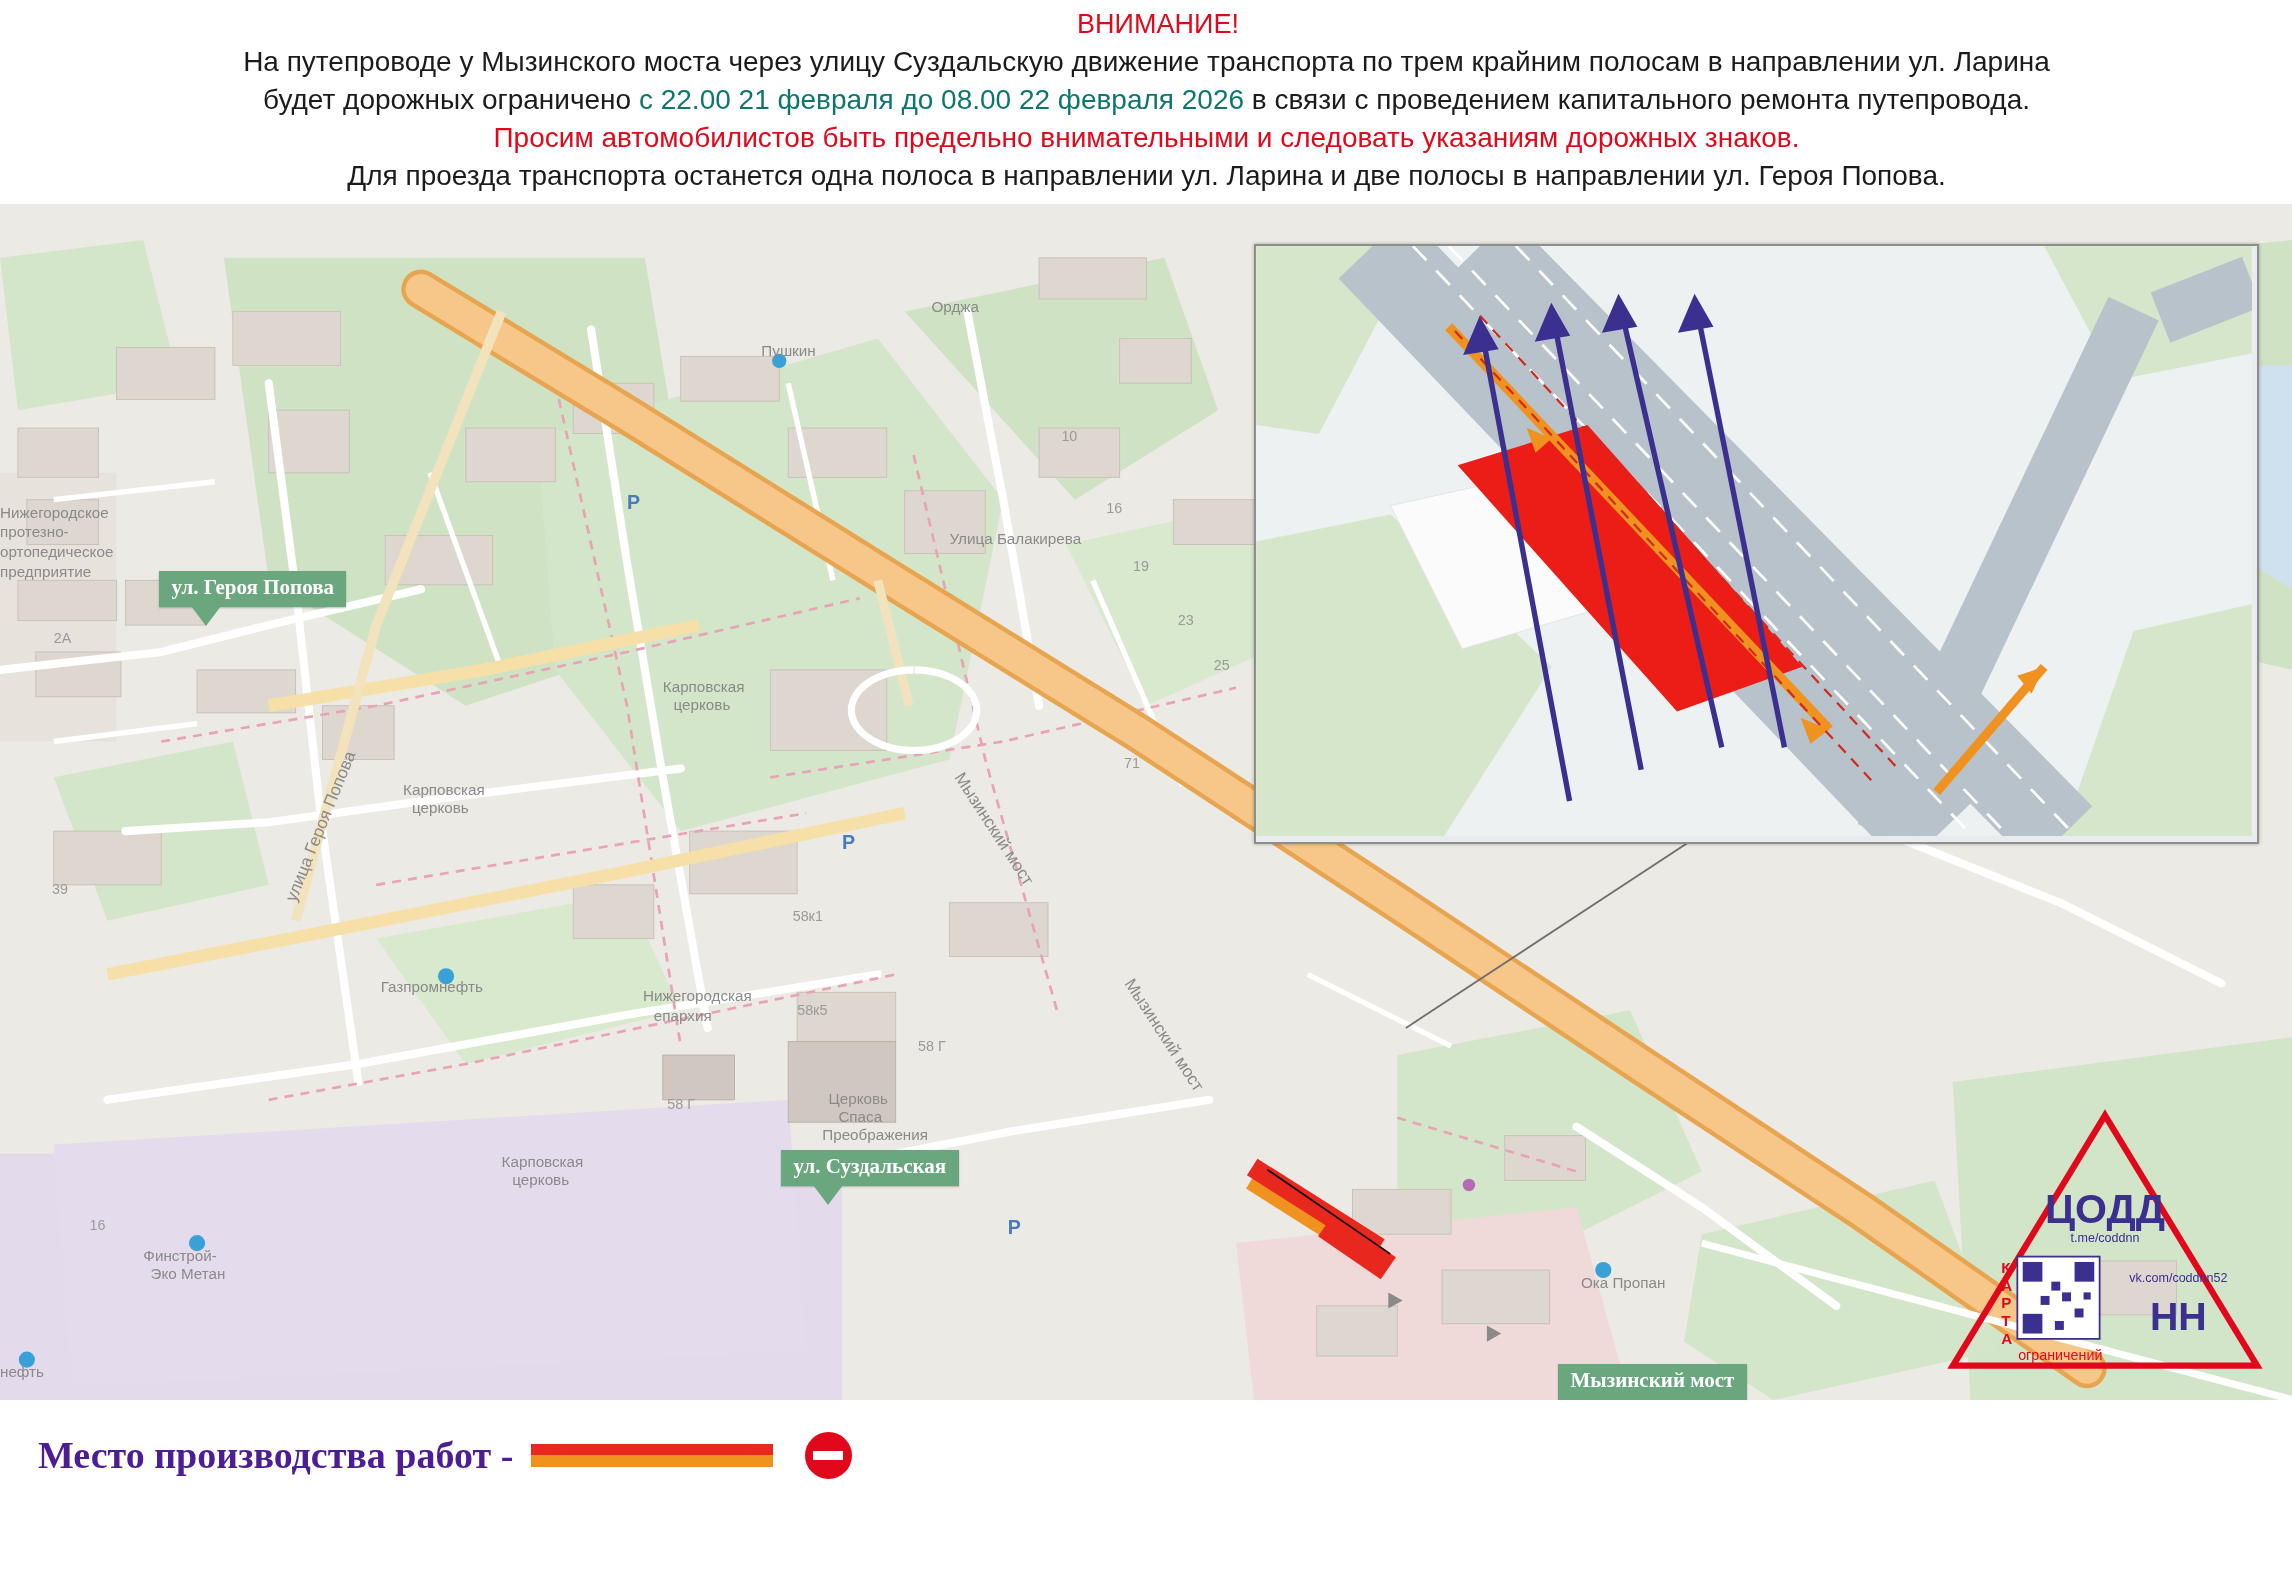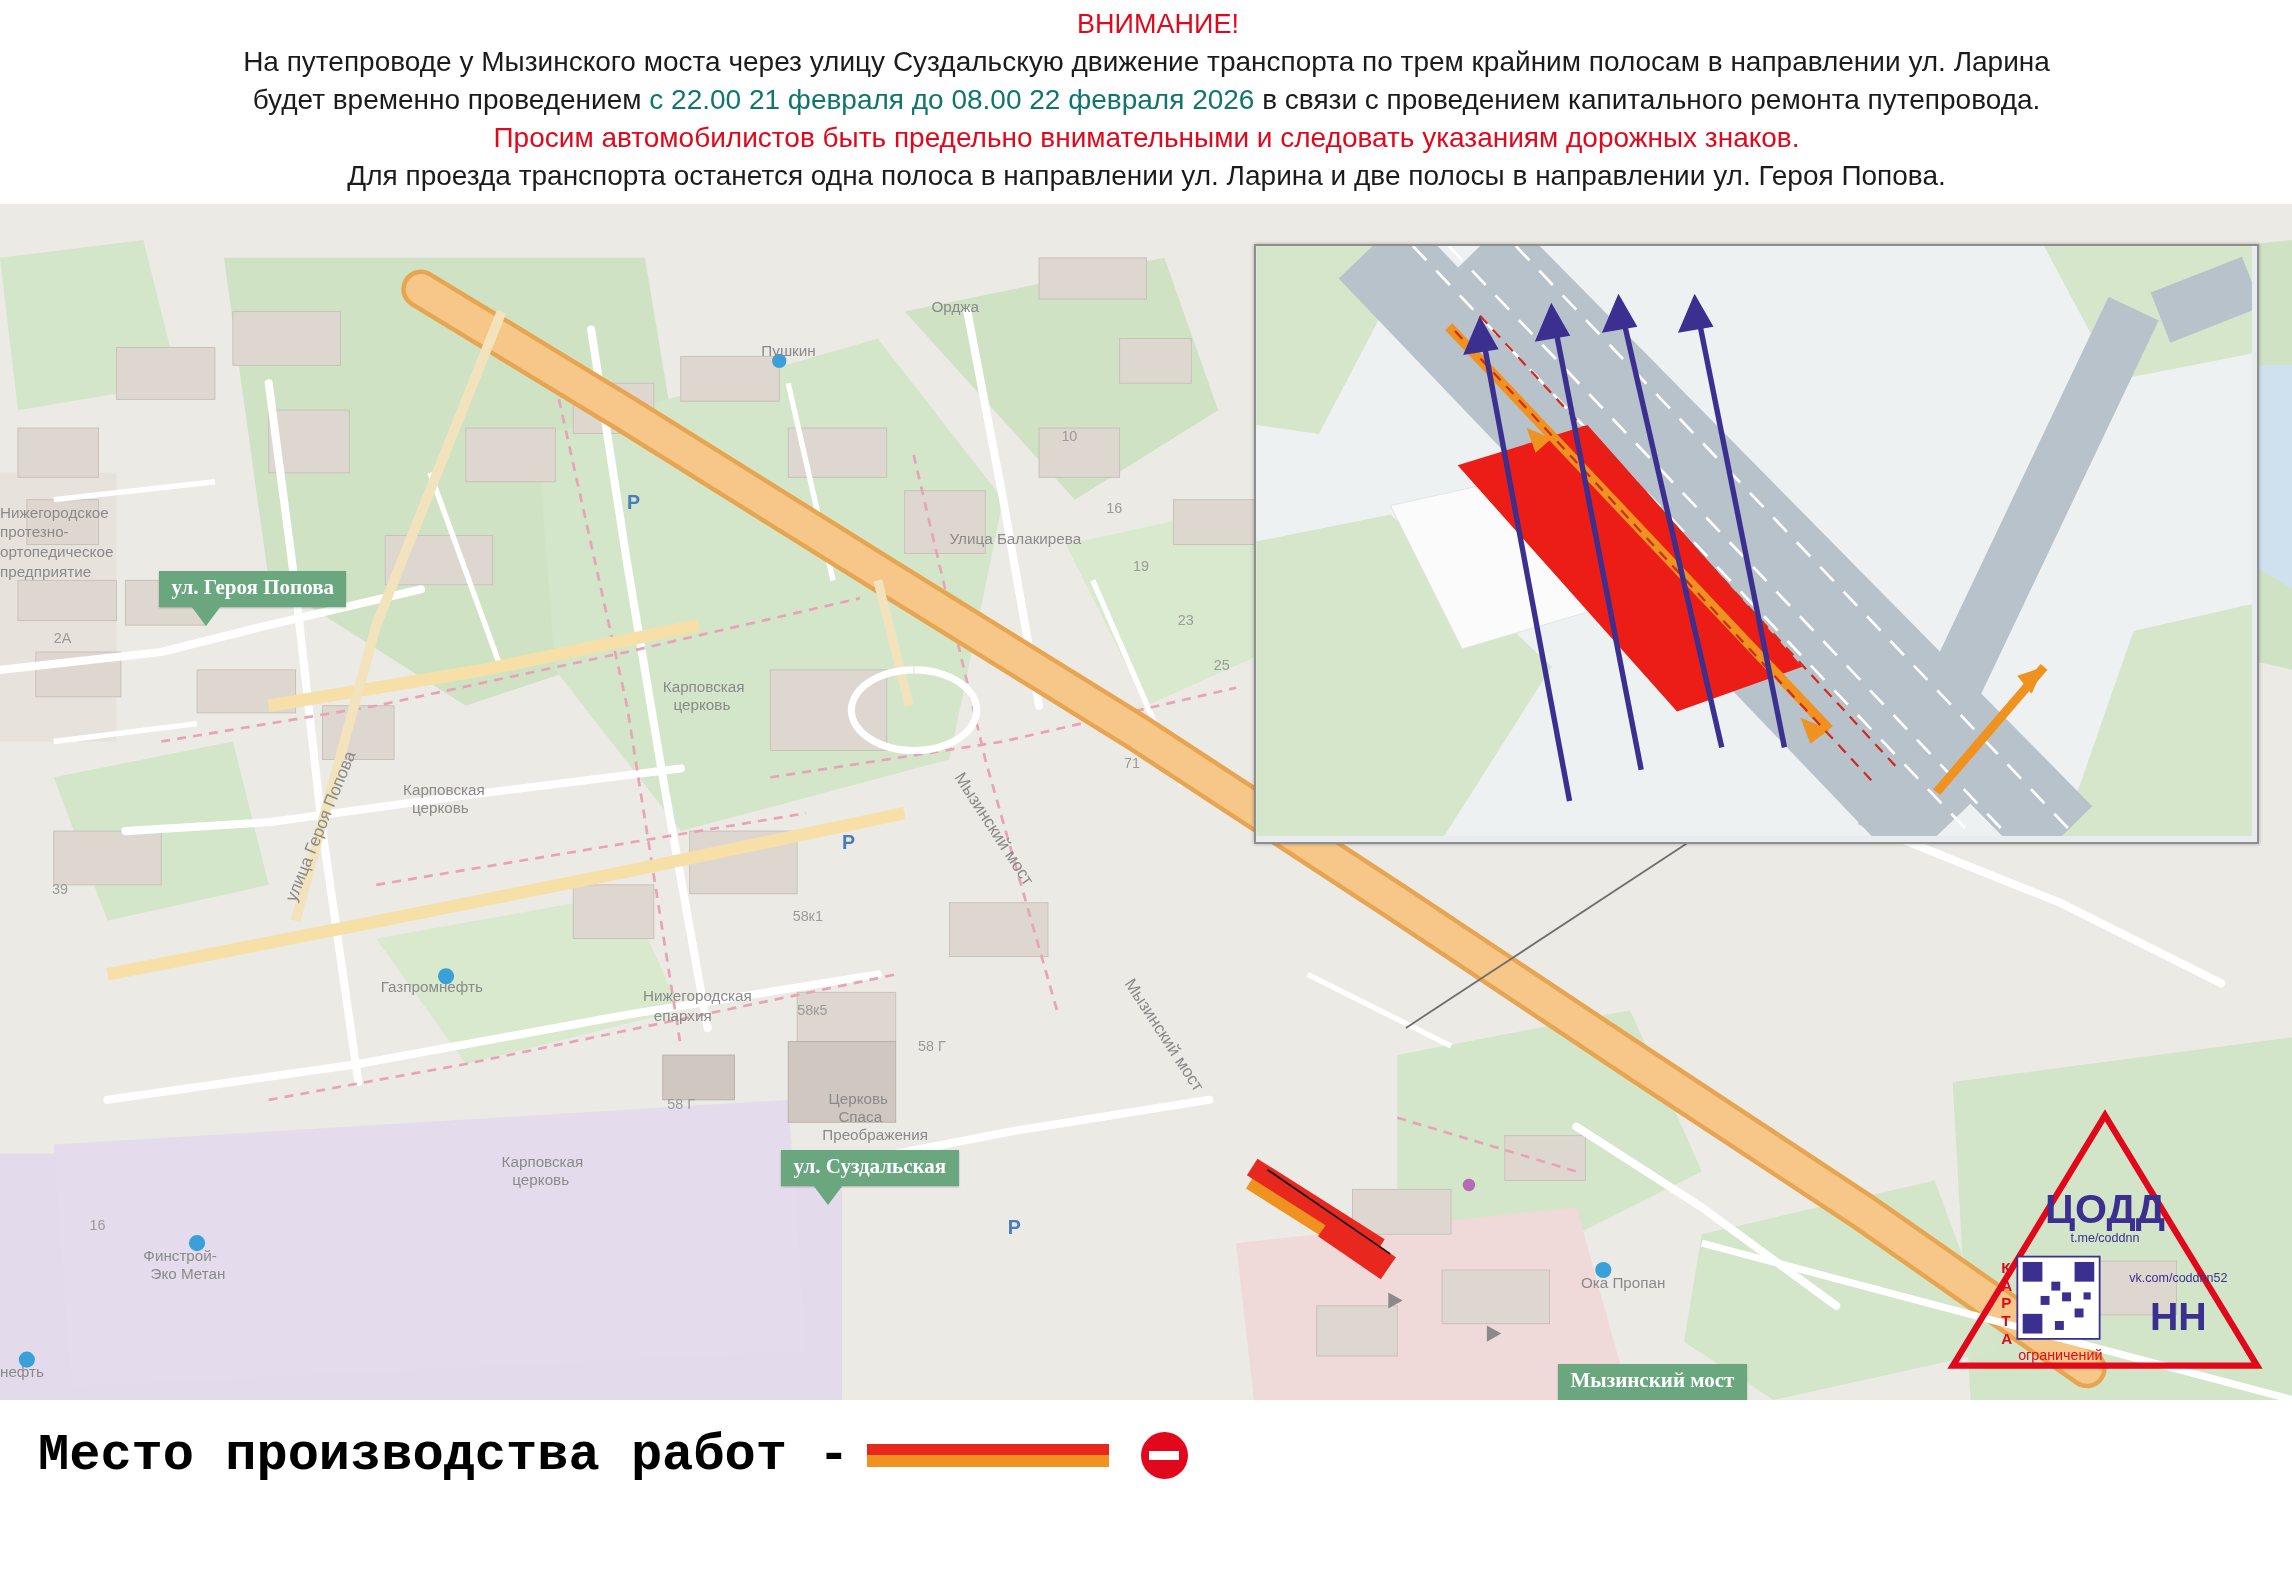--- a/index.html
+++ b/index.html
@@ -125,24 +125,24 @@
     background: #ffffff;
     box-sizing: border-box;
     padding: 16px 0 0 38px;
   }
   .legend-row {
     display: flex;
     align-items: center;
     height: 79px;
   }
   .legend-label {
-    font-family: Liberation Mono, monospace;
+    font-family: Liberation Serif, serif;
     font-weight: 700;
-    font-size: 52px;
-    color: #000000;
+    font-size: 38px;
+    color: #4c1d95;
     white-space: nowrap;
   }
   .legend-sym {
     margin-left: 18px;
     display: flex;
     align-items: center;
   }
   .legend-col {
     display: flex;
     flex-direction: column;
@@ -175,21 +175,21 @@
 </style>
 </head>
 <body>
 
 <div class="notice">
   <div class="notice-title">ВНИМАНИЕ!</div>
   <div class="notice-line">
     <span>На путепроводе у Мызинского моста через улицу Суздальскую движение транспорта по трем крайним полосам в направлении ул. Ларина</span>
   </div>
   <div class="notice-line">
-    <span>будет временно проведением </span><span class="red">с 22.00 21 февраля до 08.00 22 февраля 2026</span><span> в связи с проведением капитального ремонта путепровода.</span>
+    <span>будет дорожных ограничено </span><span class="red">с 22.00 21 февраля до 08.00 22 февраля 2026</span><span> в связи с проведением капитального ремонта путепровода.</span>
   </div>
   <div class="notice-line all-red">
     <span>Просим автомобилистов быть предельно внимательными и следовать указаниям дорожных знаков.</span>
   </div>
   <div class="notice-line">
     <span>Для проезда транспорта останется одна полоса в направлении ул. Ларина и две полосы в направлении ул. Героя Попова.</span>
   </div>
 </div>
 
 <div class="map-wrap">

